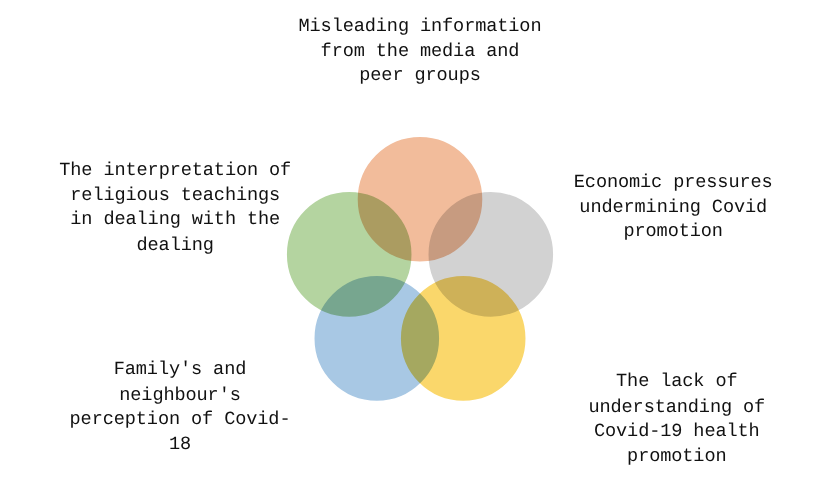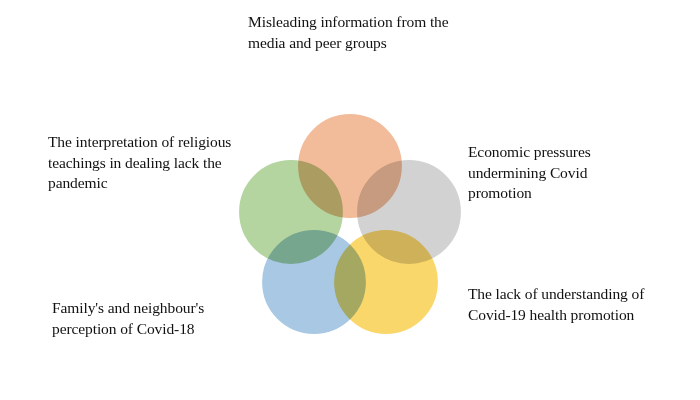--- a/index.html
+++ b/index.html
@@ -25,21 +25,22 @@
     left: 0;
     top: 0;
     width: 700px;
     height: 400px;
   }
   .label {
     position: absolute;
     color: #111111;
     font-size: 15.5px;
     line-height: 1.33;
-    font-family: Liberation Serif, serif;
+    text-align: center;
+    font-family: Liberation Mono, monospace;
     white-space: pre-line;
     letter-spacing: -0.1px;
   }
   .label-top {
     left: 248px;
     top: 12px;
     width: 204px;
   }
   .label-left {
     left: 48px;
@@ -51,42 +52,42 @@
     top: 142px;
     width: 186px;
   }
   .label-bottom-left {
     left: 52px;
     top: 298px;
     width: 196px;
   }
   .label-bottom-right {
     left: 468px;
-    top: 284px;
+    top: 308px;
     width: 192px;
   }
 </style>
 </head>
 <body>
 
 <div id="figure">
 
   <svg class="venn-svg" viewBox="0 0 700 400">
     <g style="mix-blend-mode: multiply;">
       <circle cx="350" cy="166" r="53" fill="#F2BC9B" stroke="#FFFFFF" stroke-width="2.2" style="mix-blend-mode: multiply;"></circle>
       <circle cx="409" cy="212" r="53" fill="#D2D2D2" stroke="#FFFFFF" stroke-width="2.2" style="mix-blend-mode: multiply;"></circle>
       <circle cx="386" cy="282" r="53" fill="#FAD76B" stroke="#FFFFFF" stroke-width="2.2" style="mix-blend-mode: multiply;"></circle>
       <circle cx="314" cy="282" r="53" fill="#A8C8E4" stroke="#FFFFFF" stroke-width="2.2" style="mix-blend-mode: multiply;"></circle>
       <circle cx="291" cy="212" r="53" fill="#B4D4A0" stroke="#FFFFFF" stroke-width="2.2" style="mix-blend-mode: multiply;"></circle>
     </g>
   </svg>
 
   <div class="label label-top">Misleading information from the media and peer groups</div>
 
-  <div class="label label-left">The interpretation of religious teachings in dealing lack the pandemic</div>
+  <div class="label label-left">The interpretation of religious teachings in dealing with the dealing</div>
 
   <div class="label label-right">Economic pressures undermining Covid promotion</div>
 
   <div class="label label-bottom-left">Family's and neighbour's perception of Covid-18</div>
 
   <div class="label label-bottom-right">The lack of understanding of Covid-19 health promotion</div>
 
 </div>
 
 </body></html>

